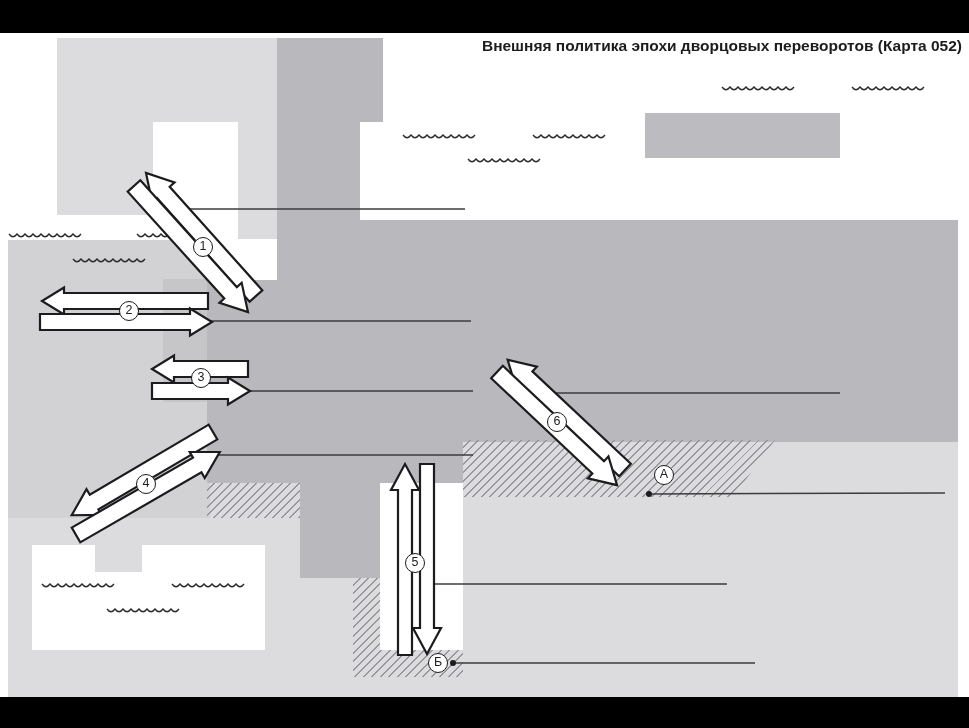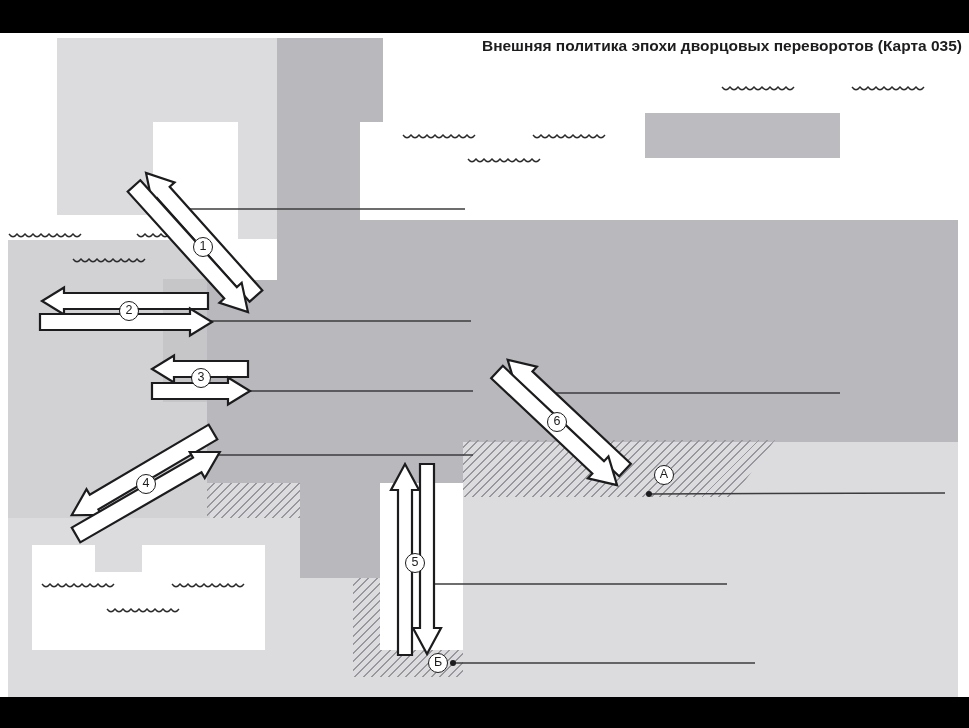--- a/index.html
+++ b/index.html
@@ -136,17 +136,17 @@
 
   <div class="badge" style="left:193px;top:237px;">1</div>
   <div class="badge" style="left:119px;top:301px;">2</div>
   <div class="badge" style="left:191px;top:368px;">3</div>
   <div class="badge" style="left:136px;top:474px;">4</div>
   <div class="badge" style="left:405px;top:553px;">5</div>
   <div class="badge" style="left:547px;top:412px;">6</div>
   <div class="badge" style="left:654px;top:465px;">А</div>
   <div class="badge" style="left:428px;top:653px;">Б</div>
 
-  <div class="title">Внешняя политика эпохи дворцовых переворотов (Карта 035)</div>
+  <div class="title">Внешняя политика эпохи дворцовых переворотов (Карта 052)</div>
   <div class="bar top"></div>
   <div class="bar bottom"></div>
 
 </div>
 
 </body></html>

